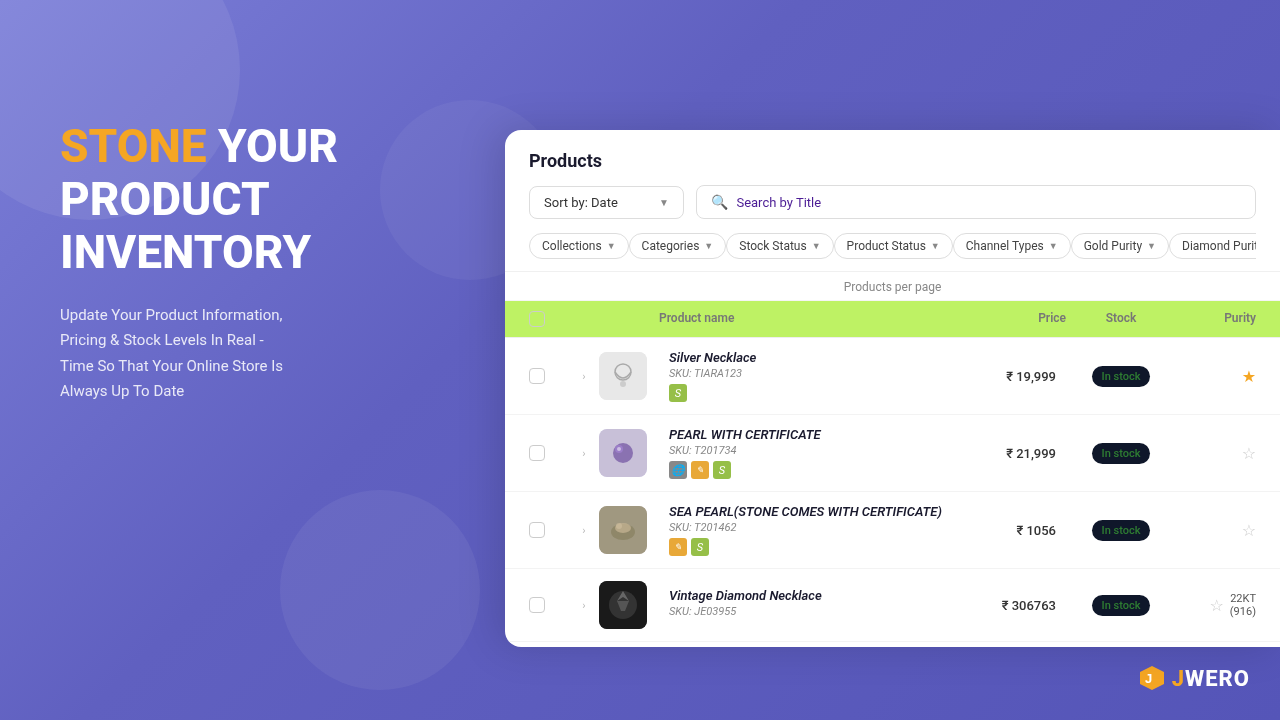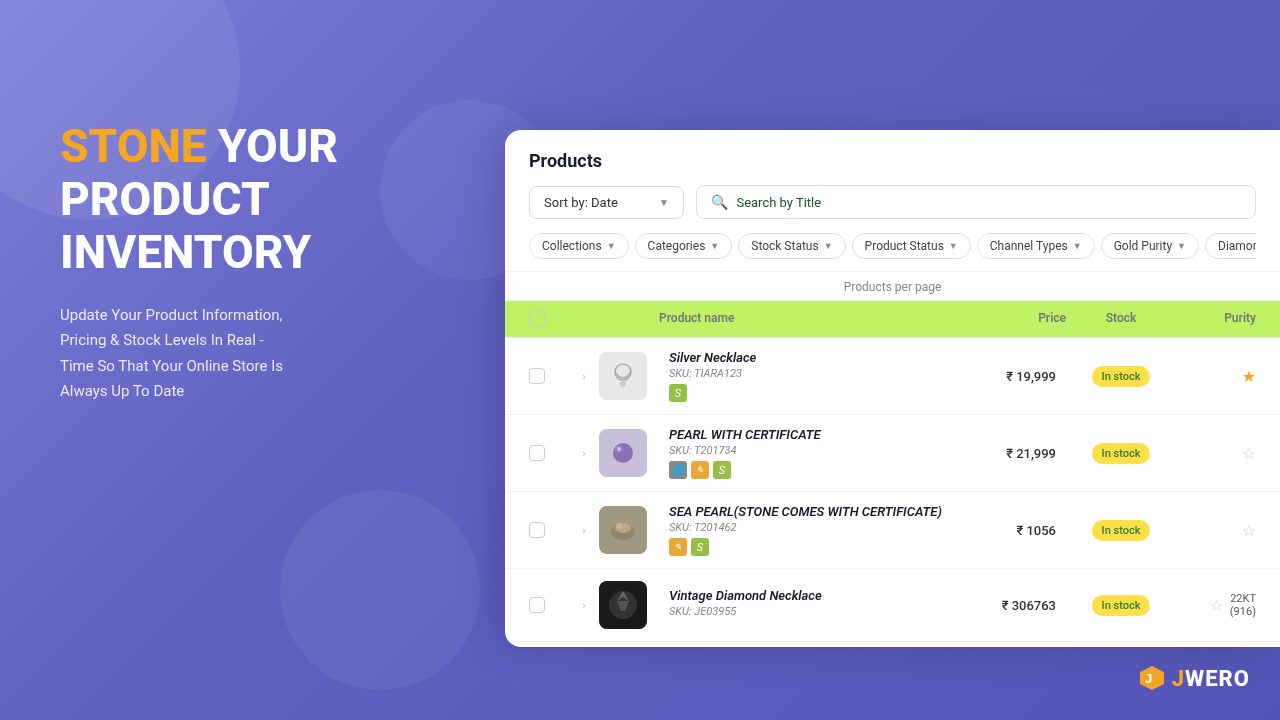--- a/index.html
+++ b/index.html
@@ -152,21 +152,20 @@
     }
     .search-icon-svg {
       color: #aaa;
       font-size: 14px;
     }
 
     
     .filter-row {
       display: flex;
       align-items: center;
-      gap: 6px;
       flex-wrap: nowrap;
       overflow: hidden;
     }
     .filter-chip {
       display: flex;
       align-items: center;
       gap: 5px;
       border: 1px solid #ddd;
       border-radius: 20px;
       padding: 5px 12px;
@@ -283,21 +282,21 @@
       color: #333;
       text-align: right;
       padding-right: 10px;
     }
 
     .stock-cell {
       display: flex;
       justify-content: center;
     }
     .in-stock-badge {
-      background: #fde047;
+      background: #0f172a;
       color: #2E7D32;
       font-size: 11px;
       font-weight: 500;
       padding: 4px 10px;
       border-radius: 12px;
     }
 
     .purity-cell {
       display: flex;
       align-items: center;
@@ -345,21 +344,21 @@
   <div class="panel-header">
     <div class="panel-title">Products</div>
 
     <div class="toolbar-row">
       <div class="sort-select">
         <span>Sort by: Date</span>
         <span class="arrow">▼</span>
       </div>
       <div class="search-box">
         <span class="search-icon-svg">🔍</span>
-        <span style="color:#14532d;">Search by Title</span>
+        <span style="color:#4c1d95;">Search by Title</span>
       </div>
     </div>
 
     <div class="filter-row">
       <div class="filter-chip">
         <span>Collections</span>
         <span class="chip-arrow">▼</span>
       </div>
       <div class="filter-chip">
         <span>Categories</span>

